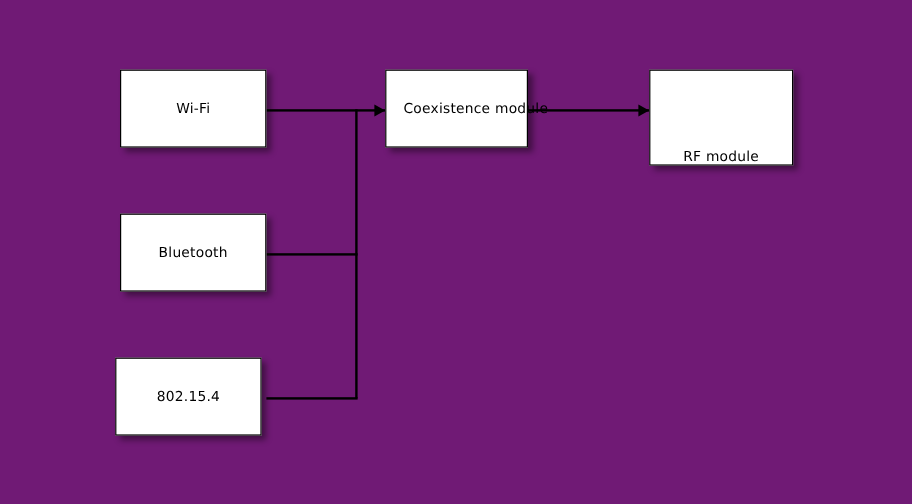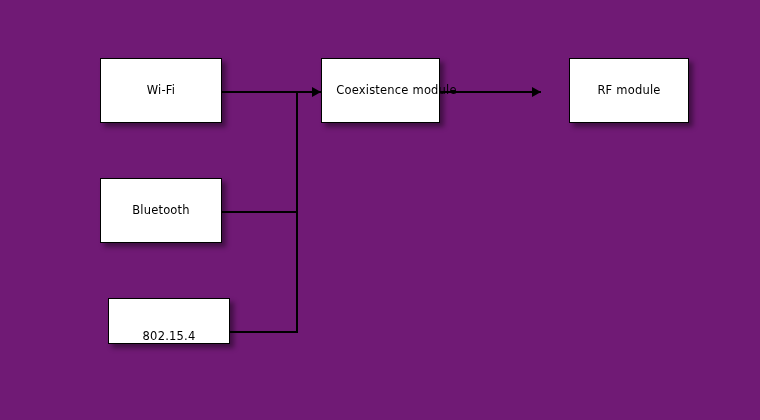--- a/index.html
+++ b/index.html
@@ -34,23 +34,23 @@
     line-height: 1.1;
     color: #000000;
     letter-spacing: 0.2px;
     white-space: nowrap;
     text-align: center;
     user-select: none;
   }
   
   #node-wifi      { left: 100px; top:  58px; width: 122px; height: 65px; }
   #node-bluetooth { left: 100px; top: 178px; width: 122px; height: 65px; }
-  #node-802154    { left: 108px; top: 298px; width: 122px; height: 46px; align-items: flex-end; }
+  #node-802154    { left: 96px; top: 298px; width: 122px; height: 65px; }
   #node-coex      { left: 321px; top:  58px; width: 119px; height: 65px; padding-left: 32px; }
-  #node-rf        { left: 569px; top:  58px; width: 120px; height: 65px; }
+  #node-rf        { left: 541px; top:  58px; width: 120px; height: 80px; align-items: flex-end; }
 
   
   .edge {
     position: absolute;
     background: #000000;
   }
   .edge.h { height: 1.6px; }
   .edge.v { width: 1.6px; }
 
   .arrowhead {

